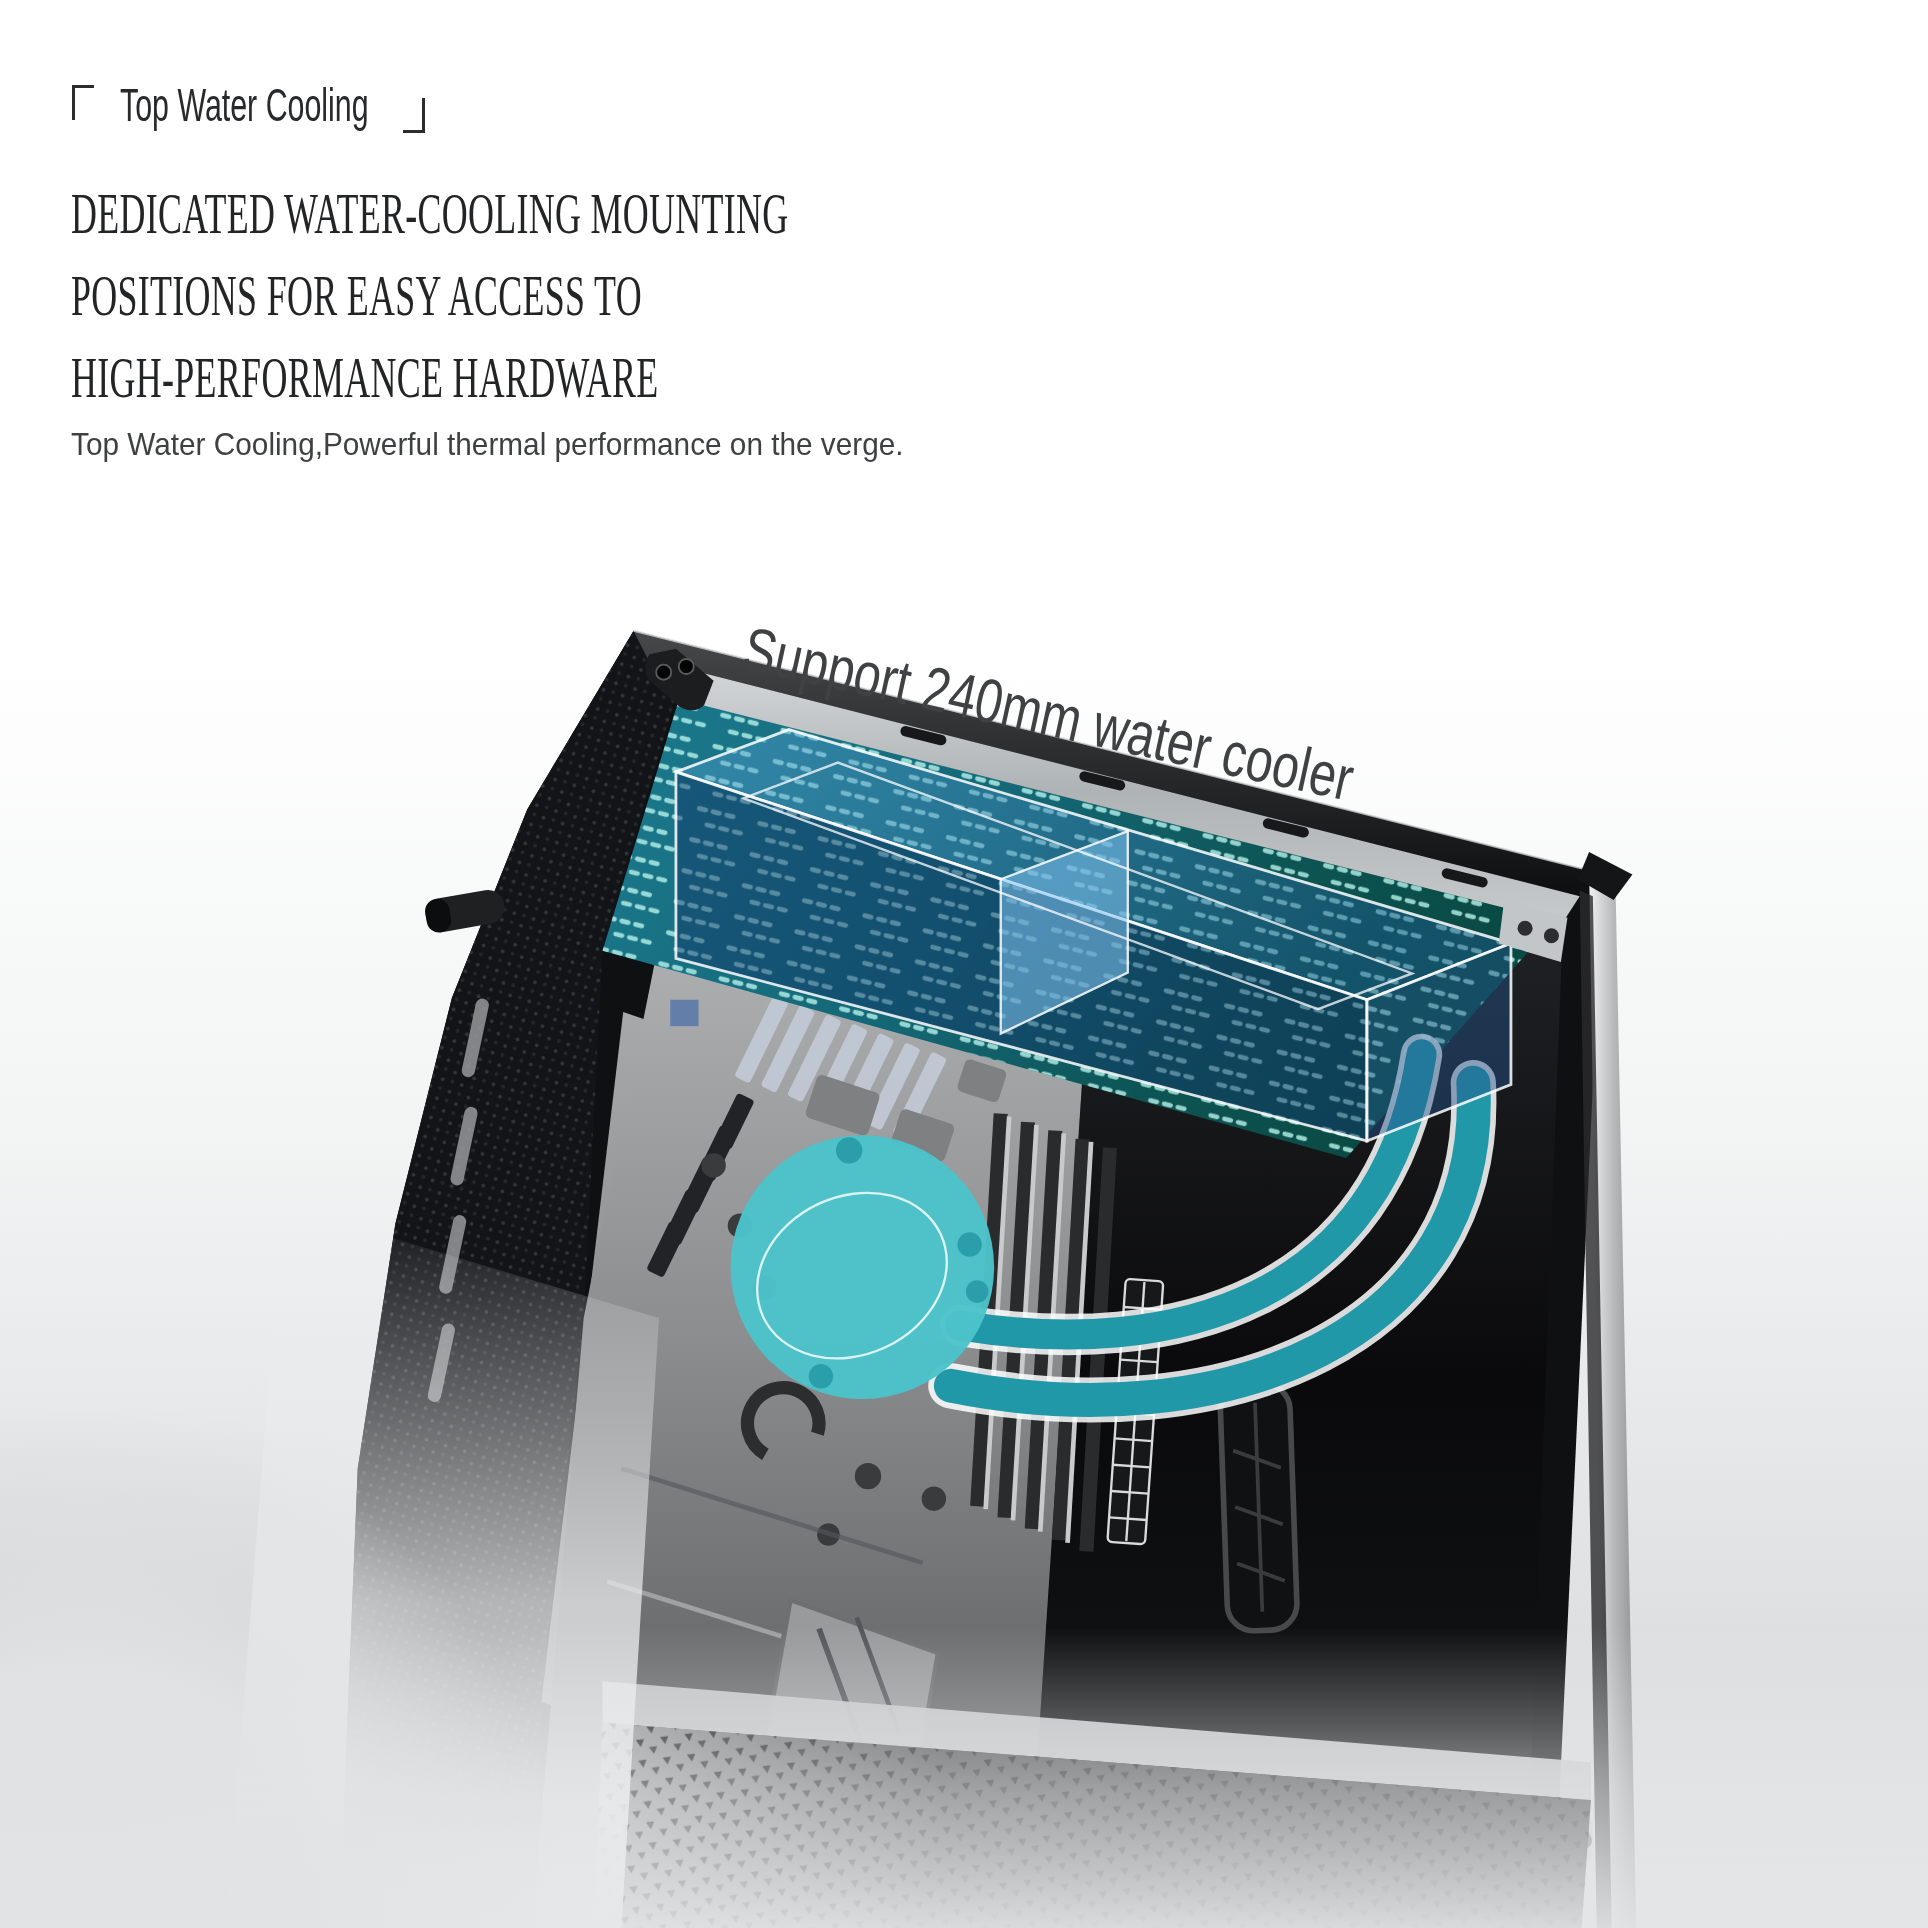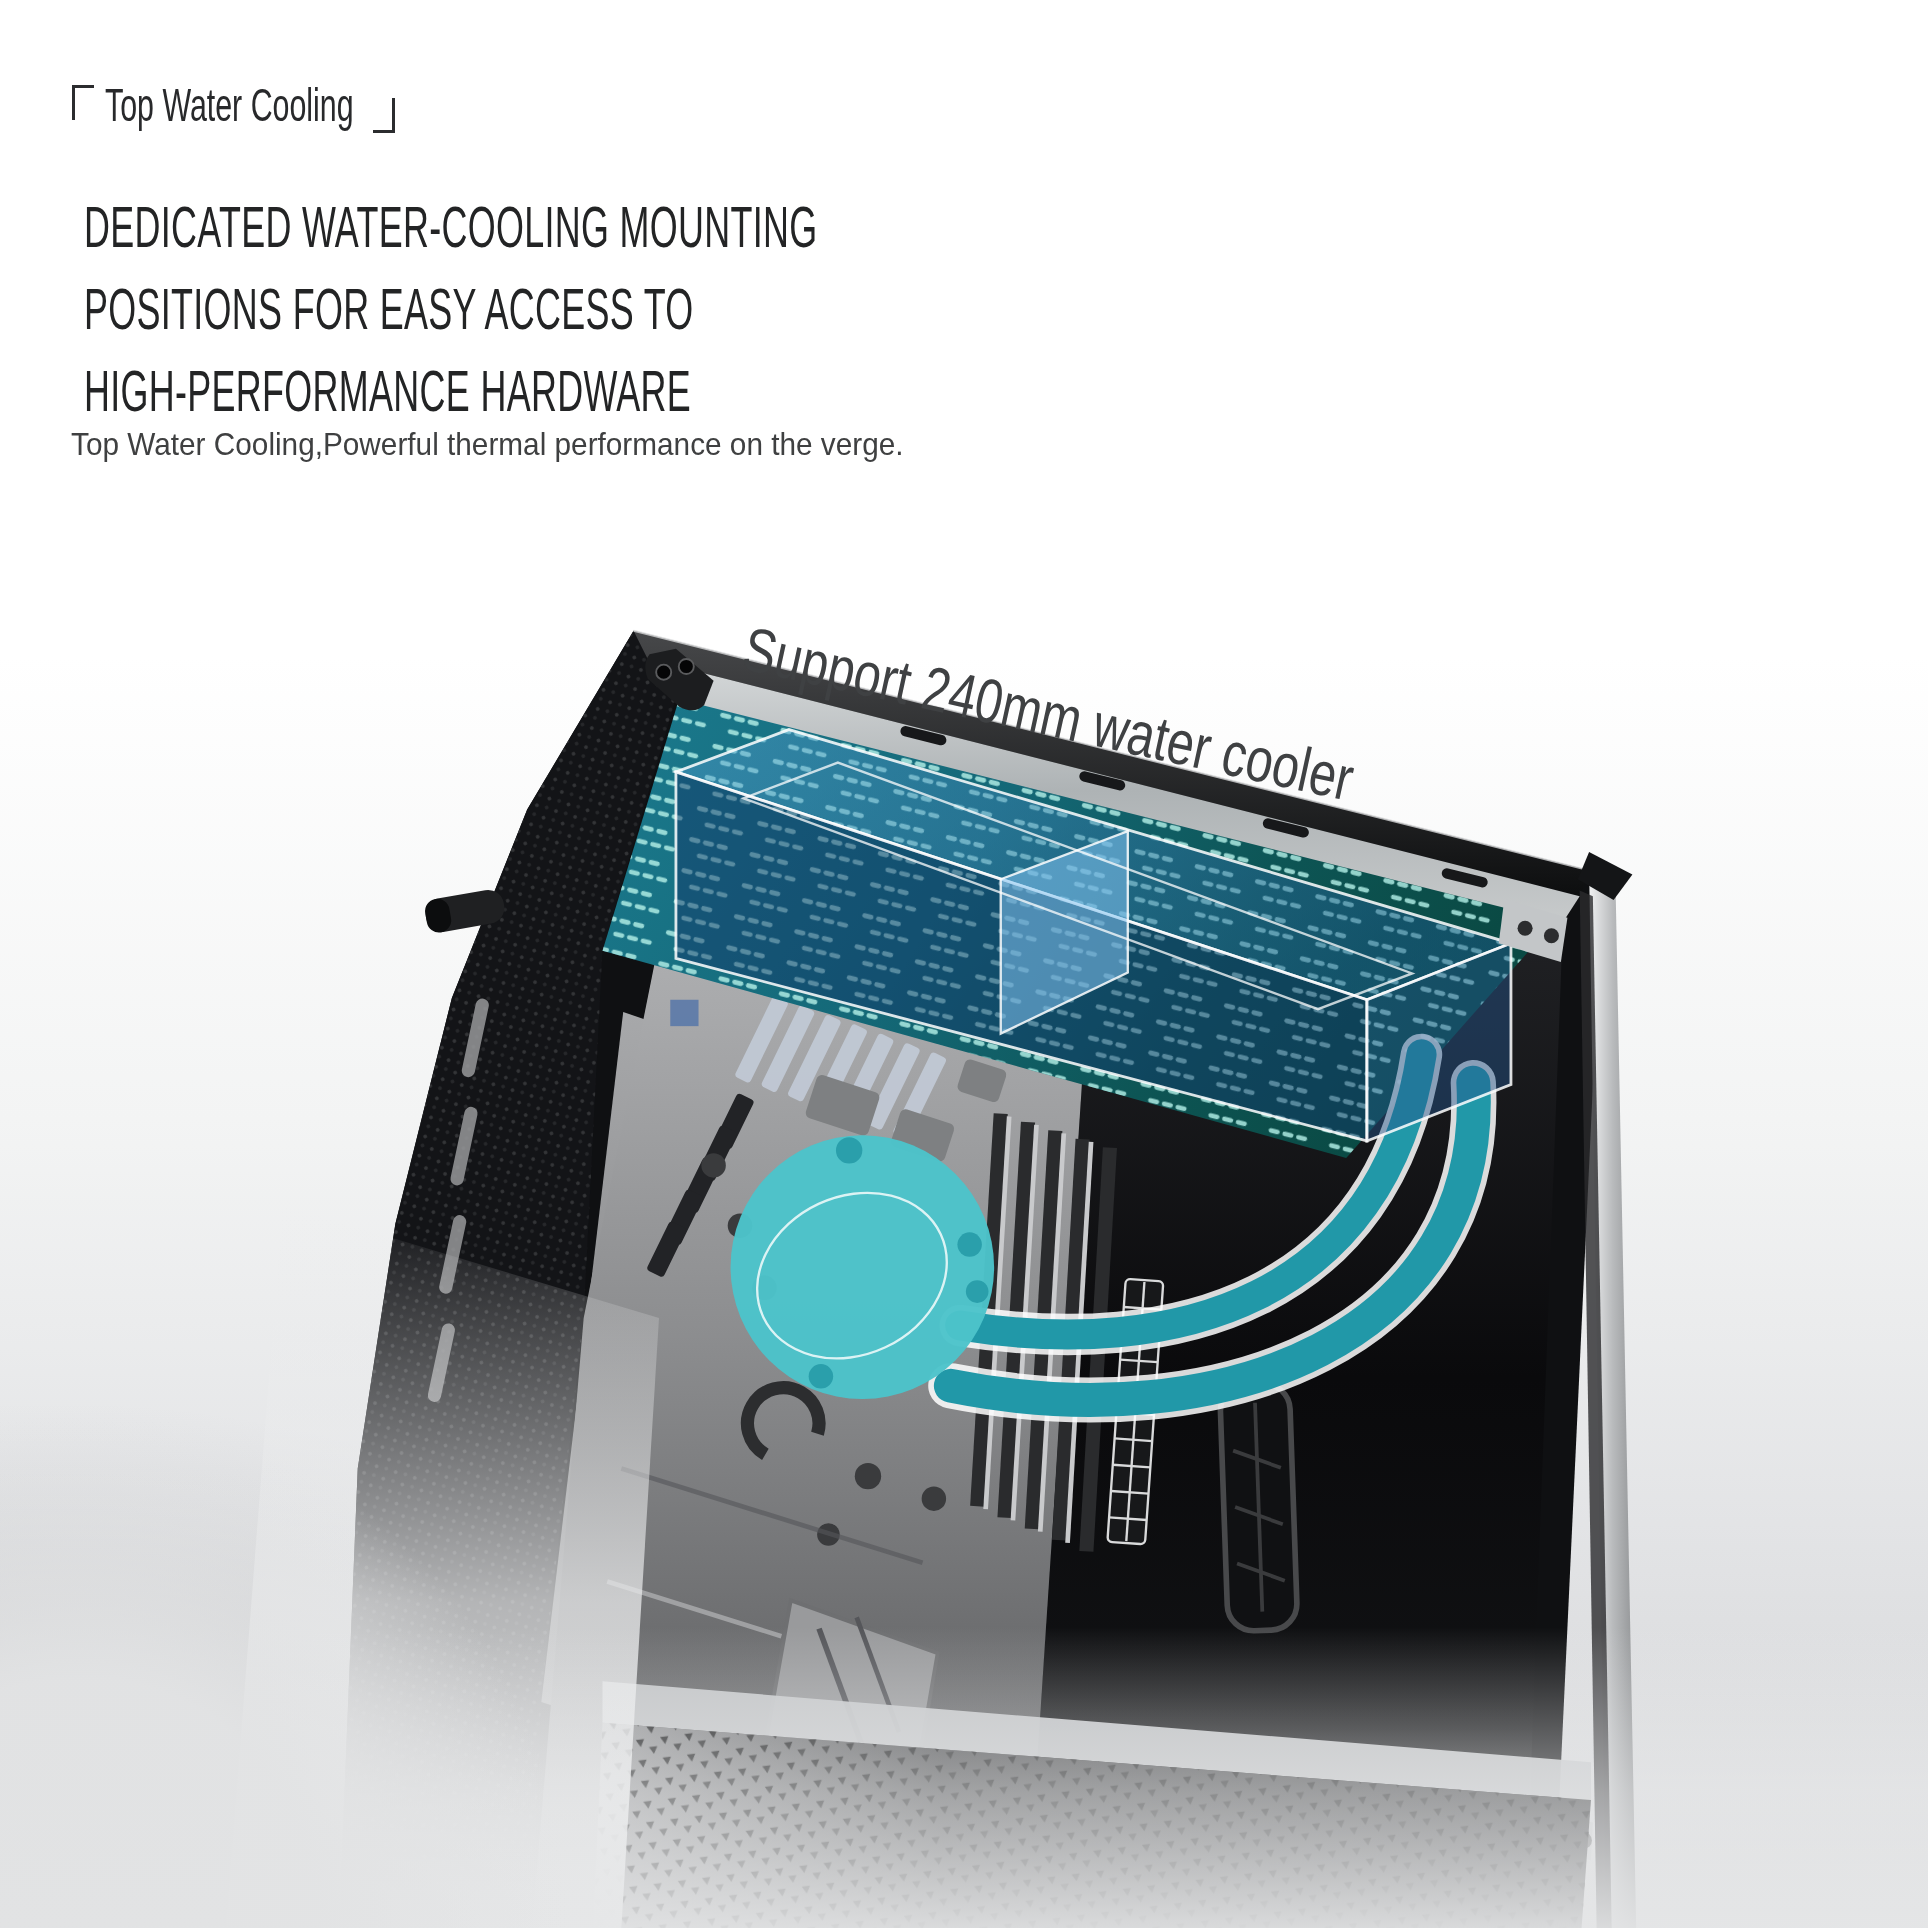--- a/index.html
+++ b/index.html
@@ -9,38 +9,38 @@
     overflow:hidden;
     font-family:"Liberation Sans", sans-serif;
     background:
       radial-gradient(1318px 942px at 3% 103%, rgba(135,136,138,0.45), rgba(135,136,138,0) 62%),
       linear-gradient(180deg,#ffffff 0%,#ffffff 34%,#f3f4f4 58%,#e3e4e6 79%,#d2d3d5 100%);
   }
   
   .copy{position:absolute;left:0;top:0;width:100%;z-index:5;}
   .bracket-row{
     position:absolute;left:72px;top:81px;
-    display:flex;align-items:flex-start;
+    display:flex;align-items:flex-start;gap:15px;
   }
   .br-open{
     width:19px;height:32px;flex:0 0 auto;
     border-left:3.8px solid #2b2c2e;border-top:3.8px solid #2b2c2e;
     margin-right:11.3px;margin-top:3.8px;
   }
   .br-close{
     width:19px;height:32px;flex:0 0 auto;
     border-right:3.8px solid #2b2c2e;border-bottom:3.8px solid #2b2c2e;
     margin-left:11.3px;margin-top:17px;
   }
   .br-label{
     display:inline-block;width:256px;white-space:nowrap;overflow:visible;
     font-size:46px;line-height:49px;color:#28292b;
     transform:scaleX(0.66);transform-origin:left center;
   }
-  .headline{position:absolute;left:71px;top:173px;margin:13px;font-weight:400;}
+  .headline{position:absolute;left:71px;top:173px;margin:0;font-weight:400;font-family:Liberation Serif, serif;}
   .headline span{
     display:block;white-space:nowrap;
     font-size:57px;line-height:82px;color:#232425;letter-spacing:0.5px;
     transform:scaleX(0.63);transform-origin:left top;
   }
   .subtitle{
     position:absolute;left:71px;top:426px;margin:0;white-space:nowrap;
     font-size:32px;color:#3f4041;
     transform:scaleX(0.93);transform-origin:left top;
   }

